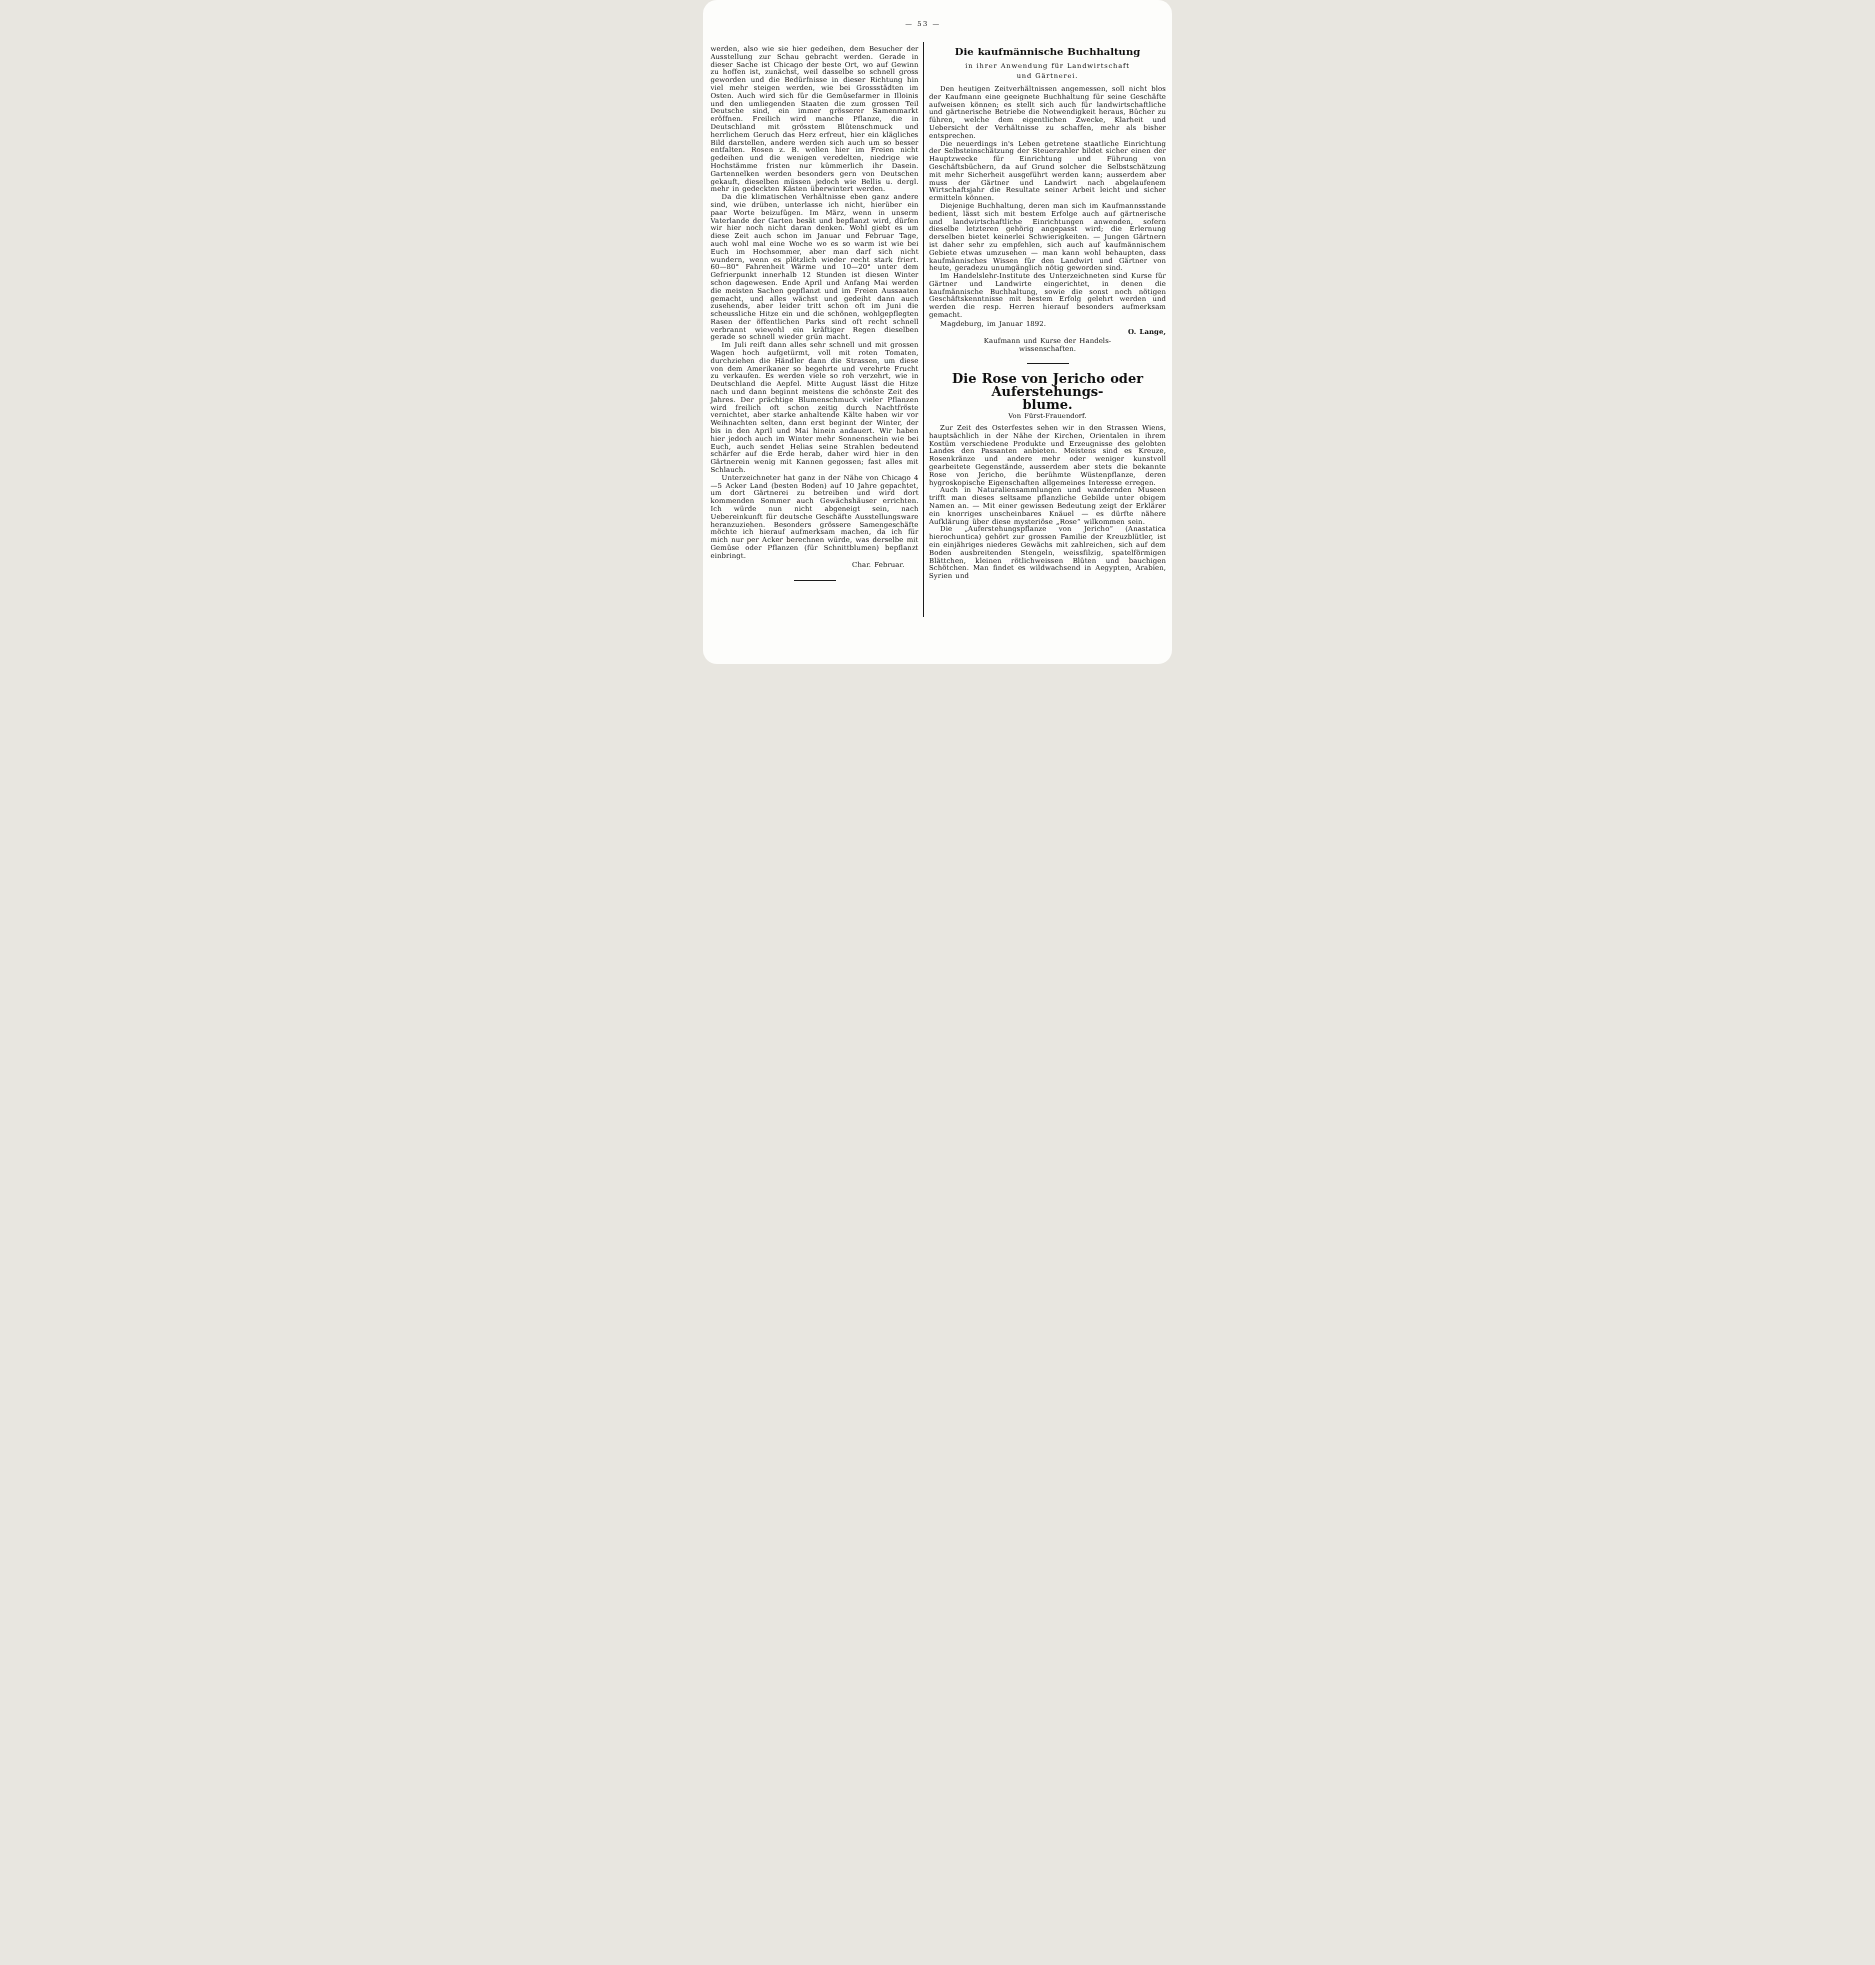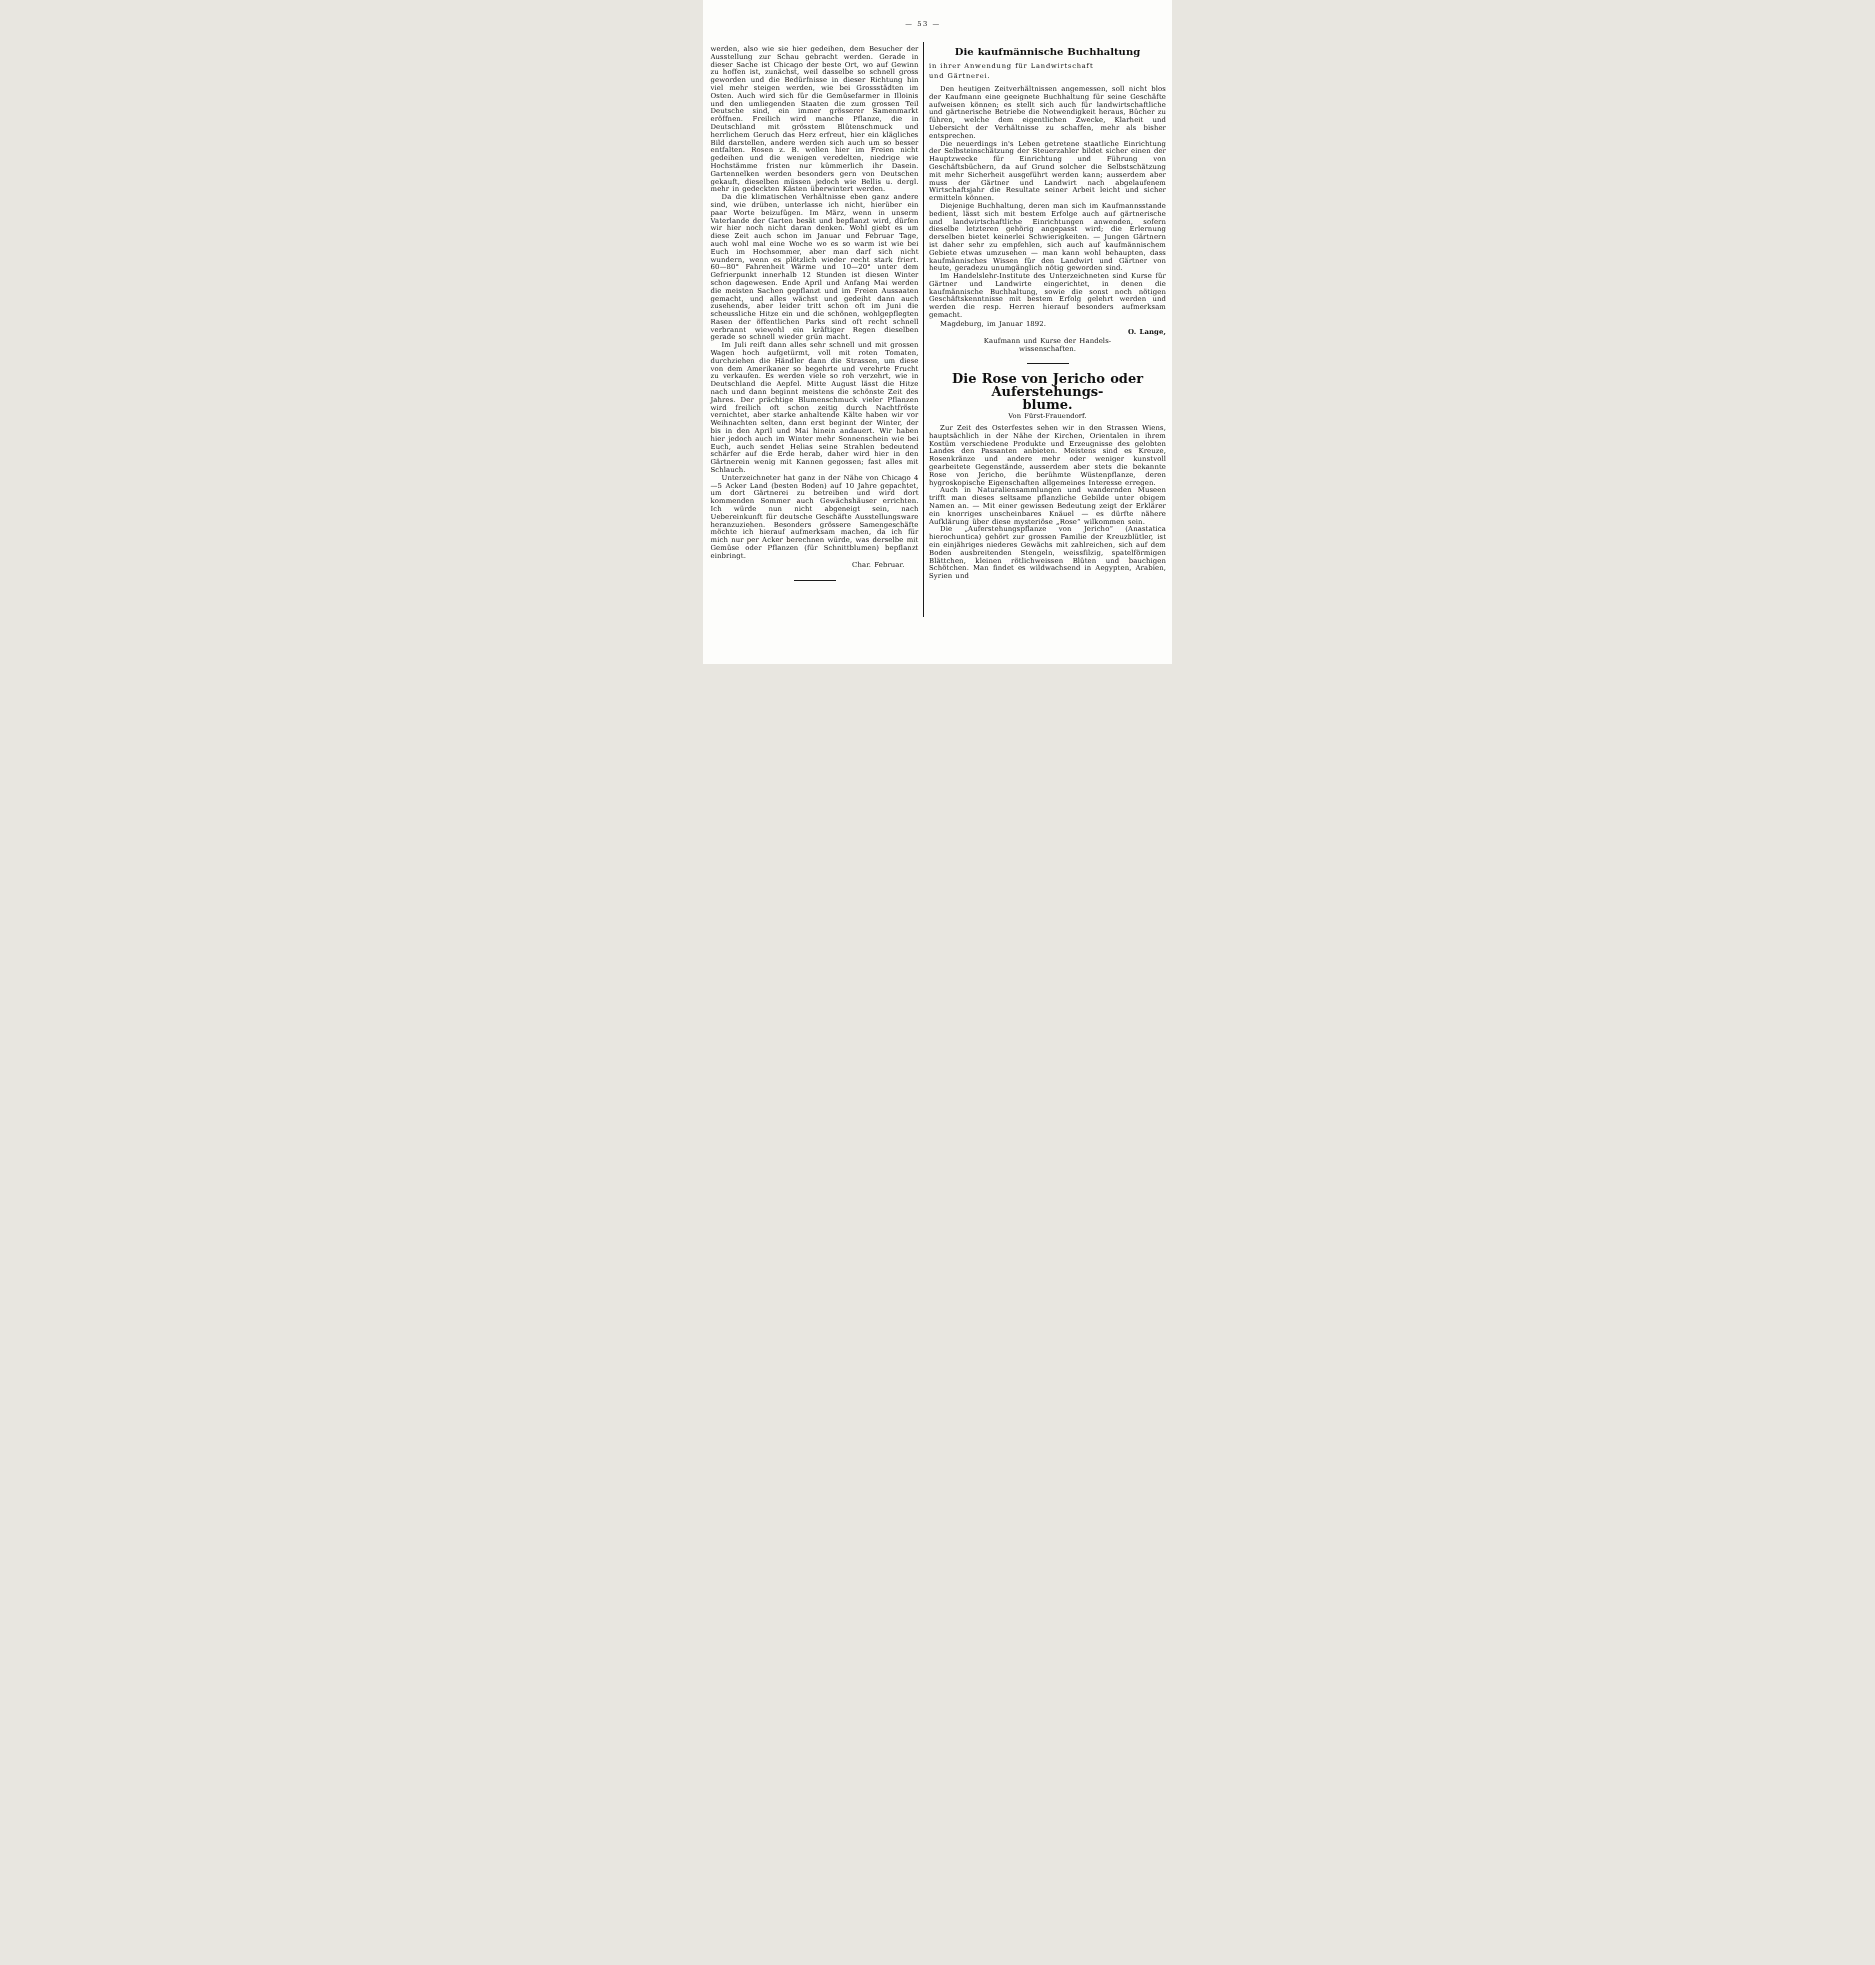--- a/index.html
+++ b/index.html
@@ -9,20 +9,21 @@
   }
   .page {
     position: relative;
     width: 469px;
     height: 664px;
     margin: 0 auto;
     background: #fdfdfb;
     color: #111;
     font-family: "DejaVu Serif", "Liberation Serif", serif;
     overflow: hidden;
+    border-radius: 14px;
   }
   .page-number {
     position: absolute;
     top: 20.4px;
     left: 0;
     width: 440px;
     text-align: center;
     font-size: 6.7px;
     letter-spacing: 1.6px;
     color: #151515;
@@ -84,21 +85,21 @@
     text-indent: 0;
     word-spacing: 0.05em;
   }
   .art-title-2 {
     font-size: 13px;
     line-height: 13px;
     margin-bottom: 1.6px;
   }
   .subtitle {
     margin: 0;
-    text-align: left;
+    text-align: center;
     text-indent: 0;
     font-size: 6.7px;
     line-height: 10.6px;
     letter-spacing: 0.8px;
     word-spacing: 0.05em;
   }
   .byline {
     margin: 0.8px 0 4.7px 0;
     text-align: center;
     text-indent: 0;

